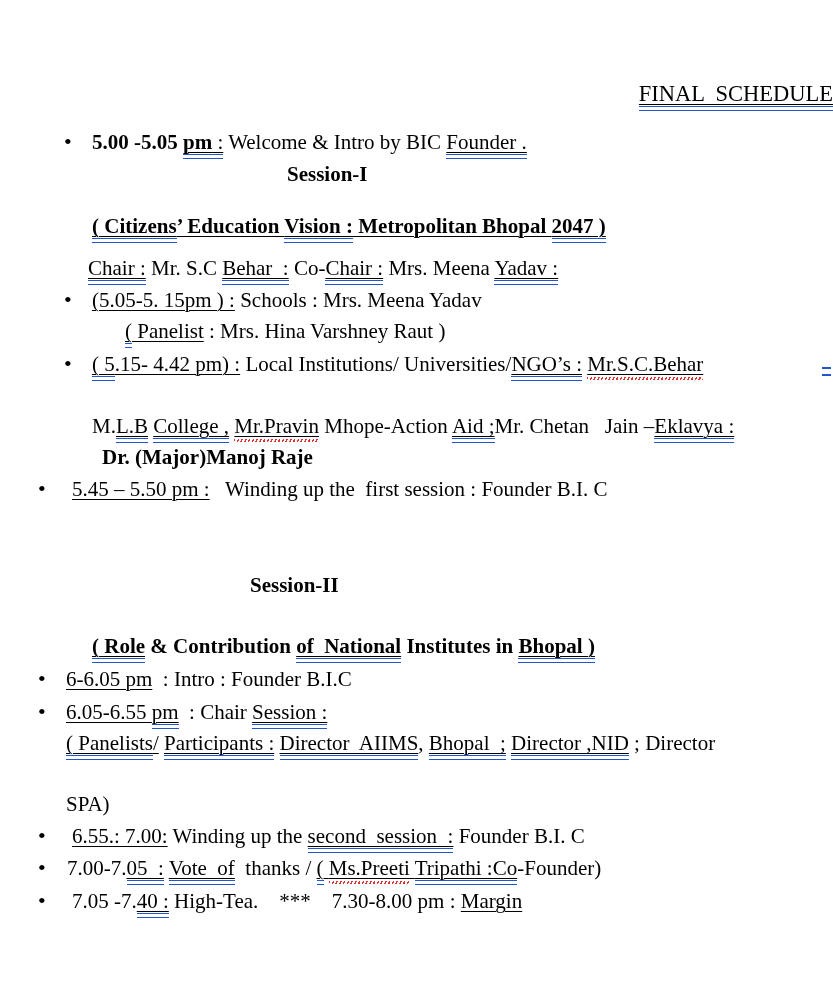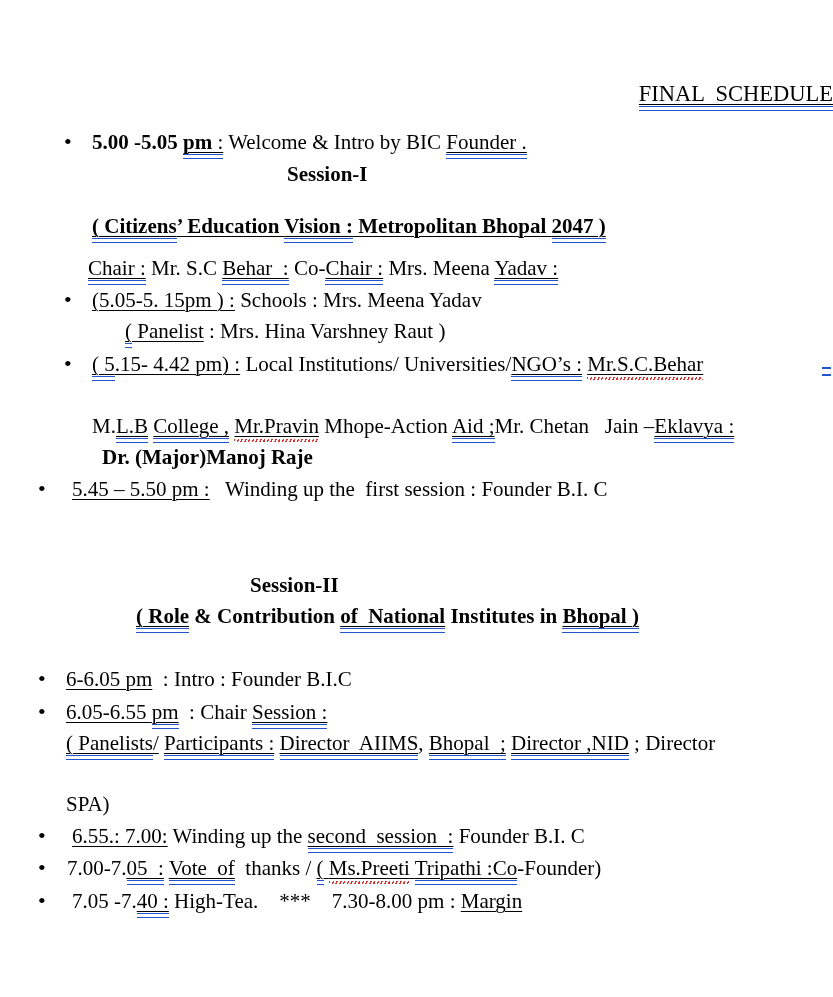--- a/index.html
+++ b/index.html
@@ -78,21 +78,21 @@
     <div class="line" style="top: 162px; left: 278px; margin-left: 9px;"><span class="run b">Session-I</span></div>
     <div class="line" style="top: 178px; left: 92px; margin-top: 36px;"><span class="run b u blue">( Citizens</span><span class="run b u">’ Education </span><span class="run b u blue">Vision :</span><span class="run b u"> Metropolitan Bhopal </span><span class="run b u blue">2047 )</span></div>
     <div class="line" style="top: 256px; left: 88px;"><span class="run u blue">Chair :</span><span class="run"> Mr. S.C </span><span class="run u blue">Behar  :</span><span class="run"> Co-</span><span class="run u blue">Chair :</span><span class="run"> Mrs. Meena </span><span class="run u blue">Yadav :</span></div>
     <div class="line" style="top: 288px; left: 92px;"><span class="bullet" style="left: -28px;">•</span><span class="run u">(5.05-5. 15pm ) :</span><span class="run"> Schools : Mrs. Meena Yadav</span></div>
     <div class="line" style="top: 319px; left: 125px; text-align: right;"><span class="run u blue">(</span><span class="run u"> Panelist</span><span class="run"> : Mrs. Hina Varshney Raut )</span></div>
     <div class="line" style="top: 352px; left: 92px;"><span class="bullet" style="left: -28px;">•</span><span class="run u blue">( 5</span><span class="run u">.15- 4.42 pm) :</span><span class="run"> Local Institutions/ Universities/</span><span class="run u blue">NGO’s :</span><span class="run"> </span><span class="run u red">Mr.S.C.Behar</span></div>
     <div class="line" style="top: 414px; left: 92px;"><span class="run">M.</span><span class="run u blue">L.B</span><span class="run"> </span><span class="run u blue">College ,</span><span class="run"> </span><span class="run u red">Mr.Pravin</span><span class="run"> Mhope-Action </span><span class="run u blue">Aid ;</span><span class="run">Mr. Chetan   Jain –</span><span class="run u blue">Eklavya :</span></div>
     <div class="line" style="top: 445px; left: 102px; font-weight: bold;"><span class="run">Dr. (Major)Manoj Raje</span></div>
     <div class="line" style="top: 477px; left: 72px;"><span class="bullet" style="left: -34px;">•</span><span class="run u">5.45 – 5.50 pm :</span><span class="run">   Winding up the  first session : Founder B.I. C</span></div>
     <div class="line" style="top: 573px; left: 250px;"><span class="run b">Session-II</span></div>
-    <div class="line" style="top: 604px; left: 92px; margin-left: 44px;"><span class="run b u blue">( Role</span><span class="run b"> &amp; Contribution </span><span class="run b u blue">of  National</span><span class="run b"> Institutes in </span><span class="run b u blue">Bhopal )</span></div>
+    <div class="line" style="top: 634px; left: 92px;"><span class="run b u blue">( Role</span><span class="run b"> &amp; Contribution </span><span class="run b u blue">of  National</span><span class="run b"> Institutes in </span><span class="run b u blue">Bhopal )</span></div>
     <div class="line" style="top: 667px; left: 66px;"><span class="bullet" style="left: -28px;">•</span><span class="run u">6-6.05 pm</span><span class="run">  : Intro : Founder B.I.C</span></div>
     <div class="line" style="top: 700px; left: 66px;"><span class="bullet" style="left: -28px;">•</span><span class="run u">6.05-6.55 </span><span class="run u blue">pm</span><span class="run">  : Chair </span><span class="run u blue">Session :</span></div>
     <div class="line" style="top: 731px; left: 66px;"><span class="run u blue">( Panelists</span><span class="run u">/</span><span class="run"> </span><span class="run u blue">Participants :</span><span class="run"> </span><span class="run u blue">Director  AIIMS</span><span class="run">, </span><span class="run u blue">Bhopal  ;</span><span class="run"> </span><span class="run u blue">Director ,NID</span><span class="run"> ; Director</span></div>
     <div class="line" style="top: 792px; left: 66px;"><span class="run">SPA)</span></div>
     <div class="line" style="top: 824px; left: 72px;"><span class="bullet" style="left: -34px;">•</span><span class="run u">6.55.: 7.00:</span><span class="run"> Winding up the </span><span class="run u blue">second  session  :</span><span class="run"> Founder B.I. C</span></div>
     <div class="line" style="top: 856px; left: 67px;"><span class="bullet" style="left: -29px;">•</span><span class="run">7.00-7.</span><span class="run u blue">05  :</span><span class="run"> </span><span class="run u blue">Vote  of</span><span class="run">  thanks / </span><span class="run u blue">(</span><span class="run u"> </span><span class="run u red">Ms.Preeti</span><span class="run u"> </span><span class="run u blue">Tripathi :Co</span><span class="run">-Founder)</span></div>
     <div class="line" style="top: 889px; left: 72px;"><span class="bullet" style="left: -34px;">•</span><span class="run">7.05 -7.</span><span class="run u blue">40 :</span><span class="run"> High-Tea.    ***    7.30-8.00 pm : </span><span class="run u">Margin</span></div>
   </div>
 
 </body></html>

